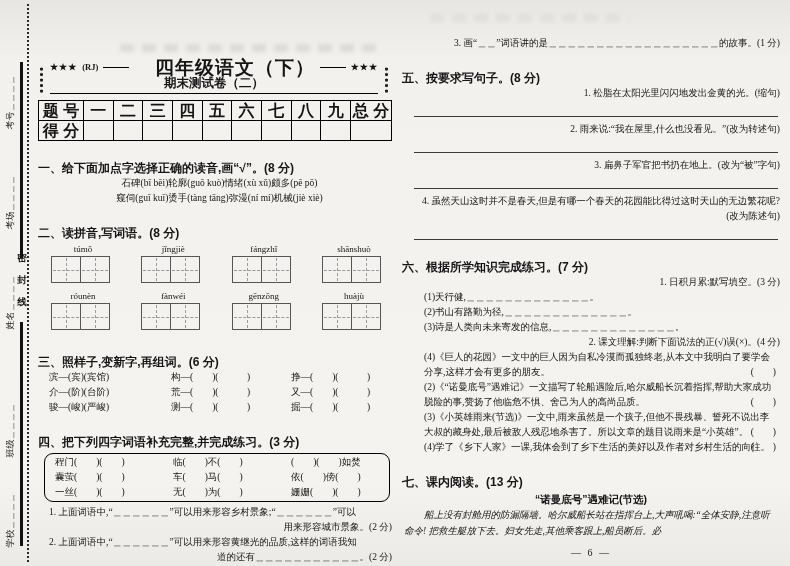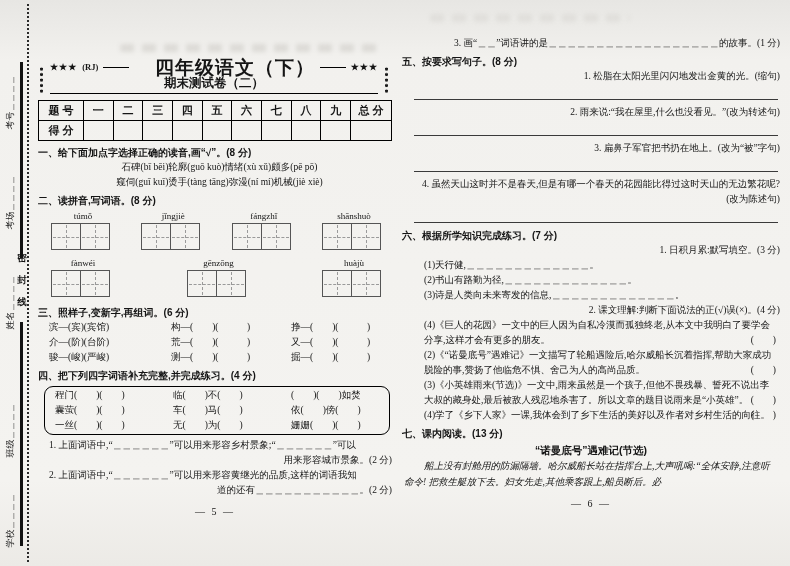--- a/index.html
+++ b/index.html
@@ -24,21 +24,21 @@
   .seal .vfield { position:absolute; width:92px; text-align:center; font-size:9px; white-space:nowrap;
     transform:rotate(-90deg); transform-origin:center; left:-36px; color:#222; }
   .seal .vseal { position:absolute; left:16px; top:247px; width:12px; font-size:9.5px; font-weight:bold;
     line-height:22px; text-align:center; color:#111; font-family:"Liberation Sans",sans-serif; }
 
   
   .page { position:absolute; top:0; font-size:9.5px; line-height:15px; }
   .page-left  { left:38px;  width:354px; }
   .page-right { left:402px; width:378px; }
 
-  .sec-head { font-family:"Liberation Sans",sans-serif; font-weight:bold; font-size:10px; margin-top:3px; }
+  .sec-head { font-family:"Liberation Sans",sans-serif; font-weight:bold; font-size:12px; margin-top:20px; }
   .indent1 { padding-left:11px;text-align:right; }
   .indent2 { padding-left:22px; }
 
   
   .title-box { position:relative; margin:60px 2px 6px 0; padding:0 12px; }
   .coil { position:absolute; top:6px; bottom:0; width:7px;
     background-image:radial-gradient(circle at 3.5px 3px,#1b1b1b 1.4px,transparent 1.7px);
     background-size:7px 5.5px; }
   .coil.l { left:0; } .coil.r { right:0; }
   .tb-top { display:flex; align-items:center; gap:5px; }
@@ -47,21 +47,21 @@
   .tb-ed { font-size:8.5px; font-weight:bold; }
   .tb-title { font-family:"Liberation Sans",sans-serif; font-size:19px; font-weight:bold; letter-spacing:1px;margin-left:21px; }
   .tb-sub { text-align:center; font-family:"Liberation Sans",sans-serif; font-size:12.5px; font-weight:bold; margin-top:1px; }
   .tb-bottom { display:flex; align-items:center; margin-top:2px; }
   .tb-meta { font-size:9px; font-weight:bold; white-space:nowrap; padding:0 4px; }
   .tb-meta .ic { display:inline-block; font-size:10px; transform:translateY(1px); margin:0 2px; }
 
   
   table.score { border-collapse:collapse; width:100%; margin:4px 0 4px; table-layout:fixed; }
   table.score td { border:1.4px solid #000; height:19px; text-align:center;
-    font-family:"Liberation Sans",sans-serif; font-weight:bold; font-size:11px; padding:0; }
+    font-family:"Liberation Sans",sans-serif; font-weight:bold; font-size:16px; padding:0; }
   td.wide { width:44px; } td.wide2 { width:40px; }
 
   
   .choice-row { display:flex; justify-content:center; padding:0 2px 0 11px; }
   .choice-row span { white-space:nowrap; }
 
   
   .py-row { display:flex; justify-content:space-between; padding:2px 6px 5px 13px; }
   .py-group { width:64px; }
   .py-pair { display:flex; justify-content:center; font-size:9px; line-height:12px; margin-bottom:1px; }
@@ -219,20 +219,30 @@
           </div>
         <div class="grid-pair">
             <div class="cellbox"></div>
             <div class="cellbox"></div>
           </div>
       </div>
     </div>
     <div class="py-row">
       <div class="py-group">
         <div class="py-pair">
+            <span>róu</span>
+            <span>nèn</span>
+          </div>
+        <div class="grid-pair">
+            <div class="cellbox"></div>
+            <div class="cellbox"></div>
+          </div>
+      </div>
+      <div class="py-group">
+        <div class="py-pair">
             <span>fàn</span>
             <span>wéi</span>
           </div>
         <div class="grid-pair">
             <div class="cellbox"></div>
             <div class="cellbox"></div>
           </div>
       </div>
       <div class="py-group">
         <div class="py-pair">
@@ -266,21 +276,21 @@
       <span>介—(阶)(台阶)</span>
       <span>荒—(　　)(　　　)</span>
       <span>又—(　　)(　　　)</span>
     </div>
     <div class="deriv-row">
       <span>骏—(峻)(严峻)</span>
       <span>测—(　　)(　　　)</span>
       <span>掘—(　　)(　　　)</span>
     </div>
 
-    <div class="sec-head">四、把下列四字词语补充完整,并完成练习。(4 分)</div>
+    <div class="sec-head">四、把下列四字词语补充完整,并完成练习。(3 分)</div>
     <div class="idiom-box">
       <div class="idiom-row">
         <span>程门(　　)(　　)</span>
         <span>临(　　)不(　　)</span>
         <span>(　　)(　　)如焚</span>
       </div>
       <div class="idiom-row">
         <span>囊萤(　　)(　　)</span>
         <span>车(　　)马(　　)</span>
         <span>依(　　)傍(　　)</span>

